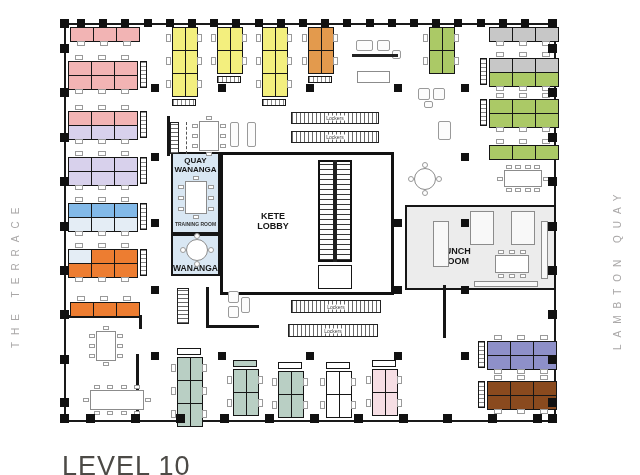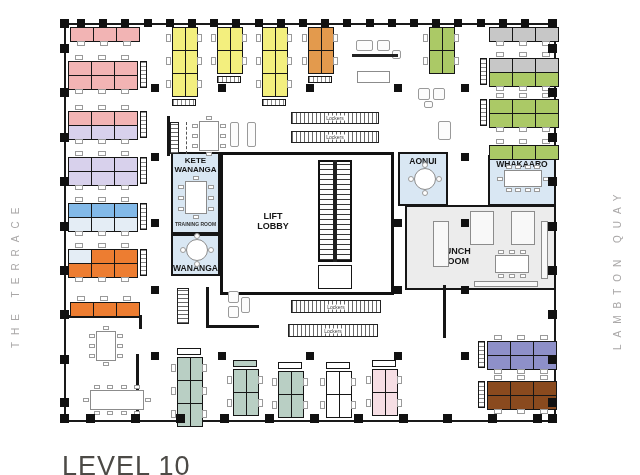--- a/index.html
+++ b/index.html
@@ -67,38 +67,32 @@
 <body>
 
 <div class="canvas">
 
   <div class="plan-outline"></div>
 
   <div class="street street-left">THE TERRACE</div>
   <div class="street street-right">LAMBTON QUAY</div>
 
   <div class="room room-kete">
-    <div class="rlabel" style="top:3px">KETE WANANGA</div>
+    <div class="rlabel" style="top:3px">QUAY WANANGA</div>
     <div class="rlabel rlabel-sm" style="bottom:5px">TRAINING ROOM</div>
   </div>
   <div class="room room-poutama">
     <div class="rlabel" style="bottom:1px;font-size:8.5px">WANANGA</div>
   </div>
-  <div class="room room-aonui">
-    <div class="rlabel" style="top:3px;font-size:8.5px">AONUI</div>
-  </div>
-  <div class="room room-whakaaro">
-    <div class="rlabel" style="top:3px;font-size:8.5px">WHAKAARO</div>
-  </div>
   <div class="room room-lunch">
     <div class="rlabel" style="left:22px;right:auto;top:40px;width:52px;font-size:9px">LUNCH ROOM</div>
   </div>
 
   <div class="core">
-    <div class="lobby-label">LIFT LOBBY</div>
+    <div class="lobby-label">KETE LOBBY</div>
     <div class="stair" style="left:95px;top:5px;width:34px;height:102px"></div>
     <div class="bar" style="left:110px;top:5px;width:4px;height:102px"></div>
     <div class="stall" style="left:95px;top:110px;width:34px;height:24px"></div>
   </div>
 
   <div class="level-title">LEVEL 10</div>
 <div class="col" style="left: 77px; top: 19px; width: 8px; height: 8px; position: absolute;"></div>
     <div class="col" style="left: 99.2px; top: 19px; width: 8px; height: 8px; position: absolute;"></div>
     <div class="col" style="left: 121.4px; top: 19px; width: 8px; height: 8px; position: absolute;"></div>
     <div class="col" style="left: 143.6px; top: 19px; width: 8px; height: 8px; position: absolute;"></div>

